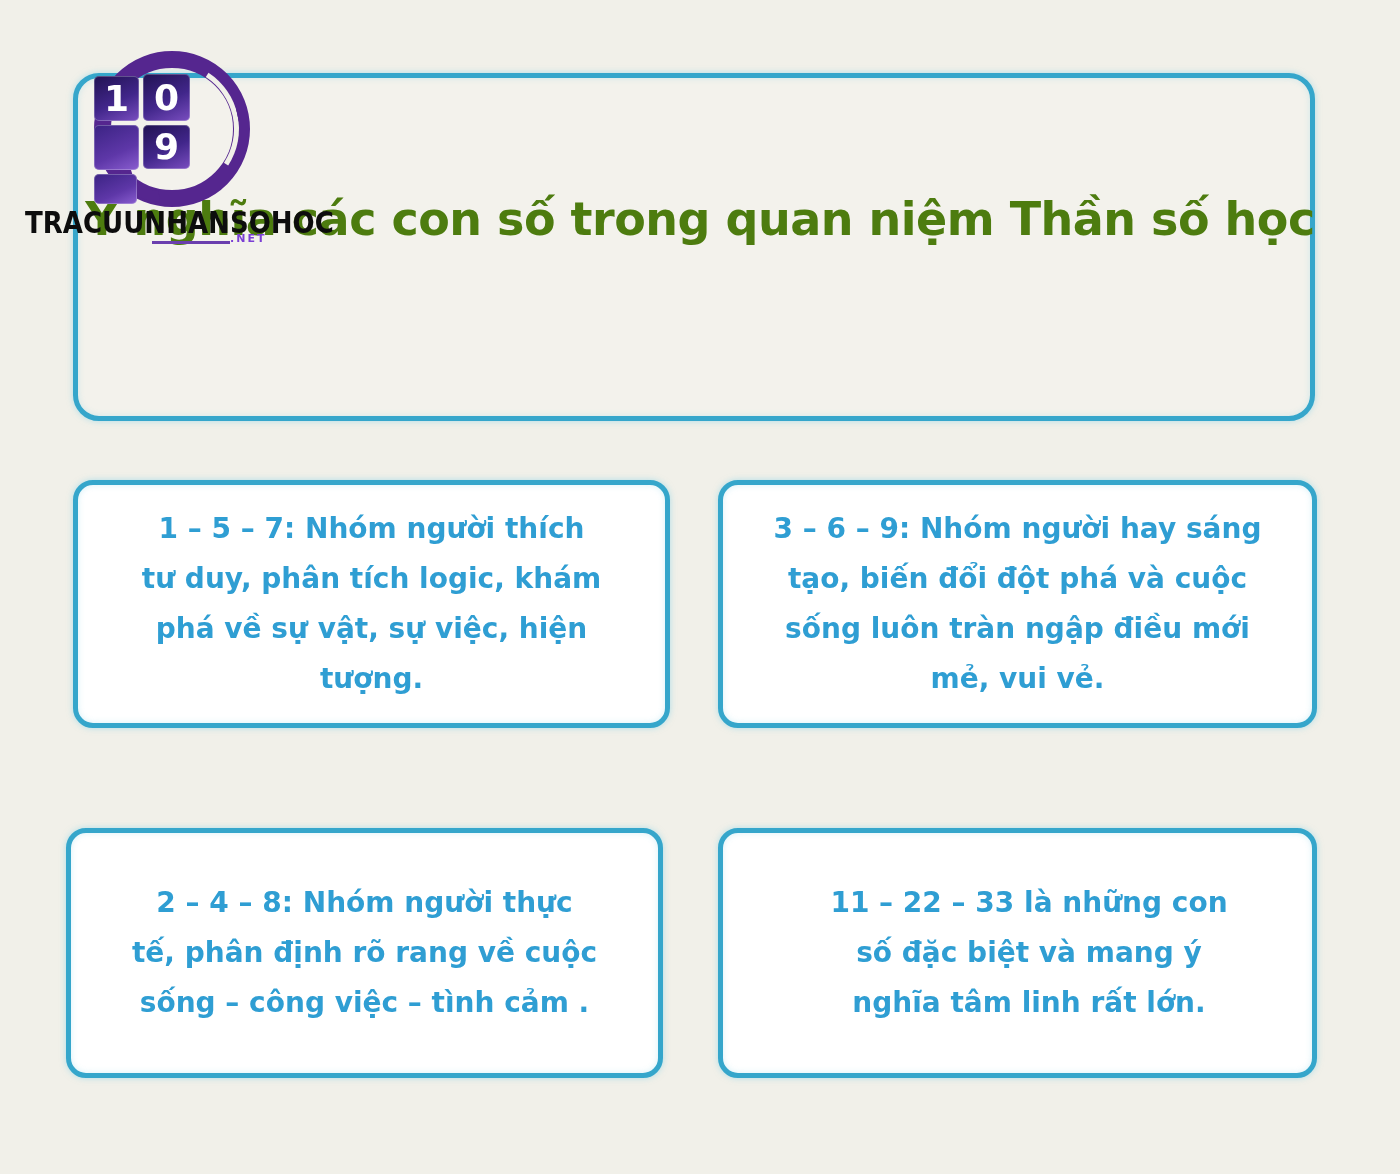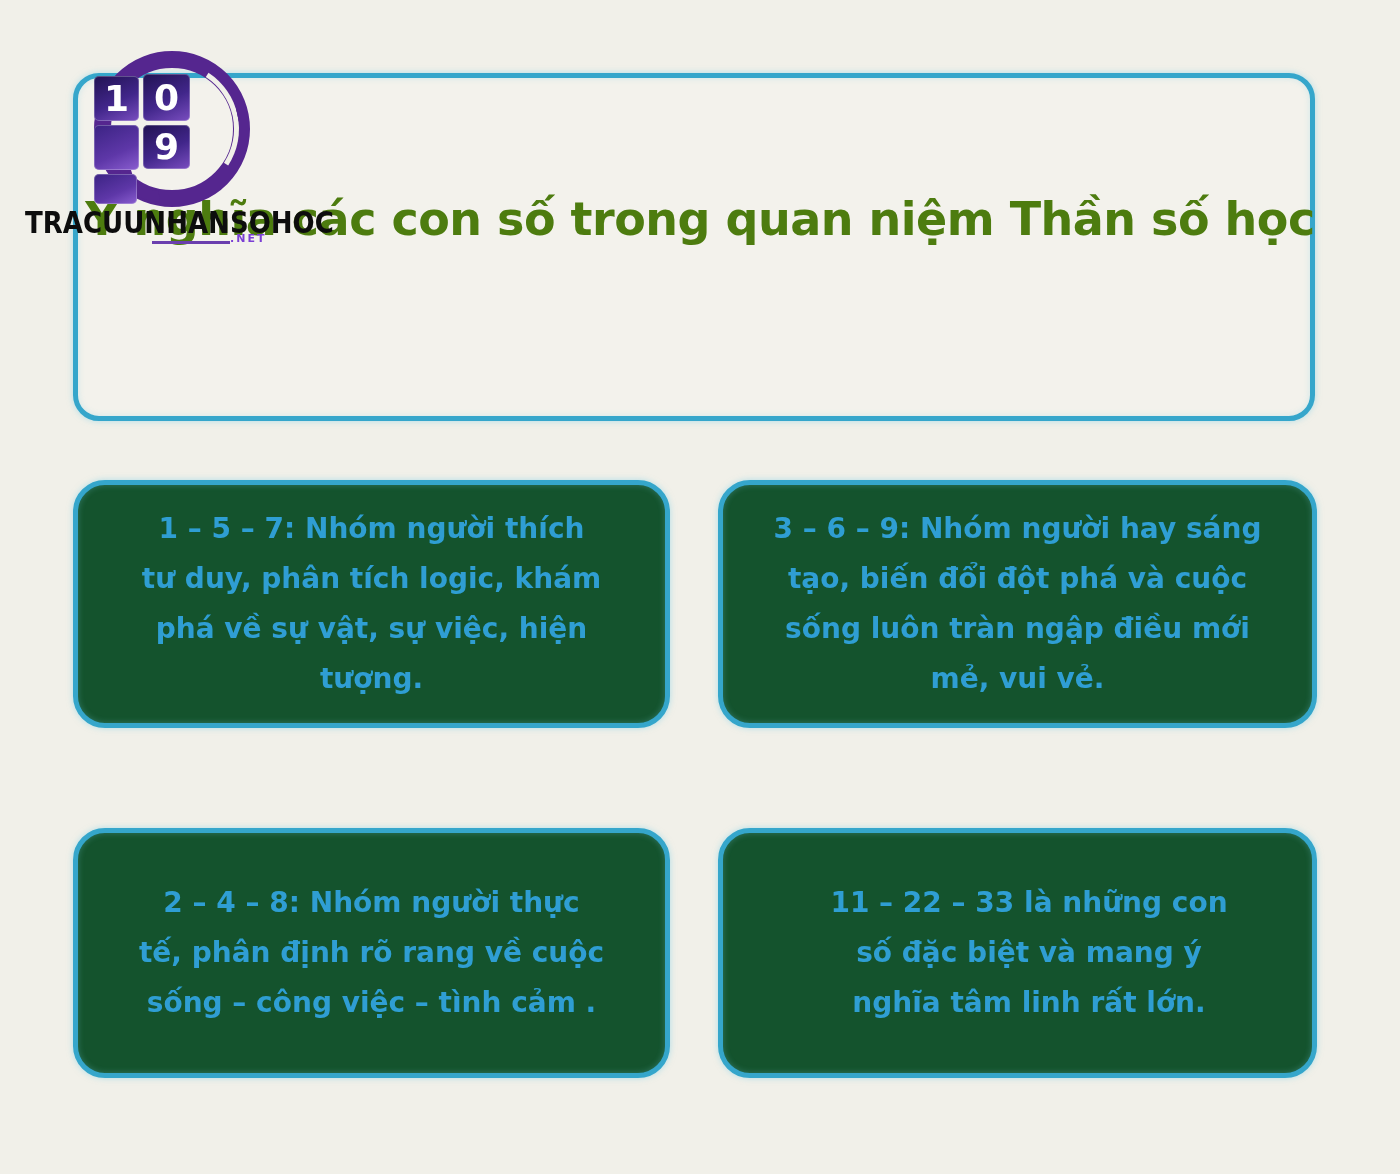--- a/index.html
+++ b/index.html
@@ -62,33 +62,33 @@
     position:absolute; left:152px; top:241px; width:78px; height:3px;
     background:#6a3fae; z-index:10;
   }
   .brand-tld {
     position:absolute; left:230px; top:232px;
     font-size:11px; font-weight:bold; color:#7b3fd4; letter-spacing:2px; z-index:10;
   }
 
   
   .card {
-    position:absolute; border:5px solid #35a6cb; border-radius:32px;
-    box-sizing:border-box; background:#14532d;
+    position:absolute; border:5px solid #35a6cb; border-radius:20px;
+    box-sizing:border-box; background:#ffffff;
     box-shadow:0 0 6px rgba(120,205,230,.55), inset 0 0 6px rgba(120,205,230,.30);
     display:flex; align-items:center; justify-content:center; text-align:center;
     z-index:2;
   }
   .card p {
     margin:0; white-space:pre; text-align:center;
     font-size:28px; font-weight:bold; line-height:50px; color:#2f9ed3;
   }
   .card1 { left:73px;  top:480px; width:597px; height:248px; }
   .card2 { left:718px; top:480px; width:599px; height:248px; }
-  .card3 { left:73px;  top:828px; width:597px; height:250px; }
+  .card3 { left:66px;  top:828px; width:597px; height:250px; }
   .card4 { left:718px; top:828px; width:599px; height:250px;padding-left:23px; }
 </style>
 </head>
 <body>
 
 <div class="page">
 
   <div class="title-box"></div>
 
   <h1 class="title">Ý nghĩa các con số trong quan niệm Thần số học</h1>

